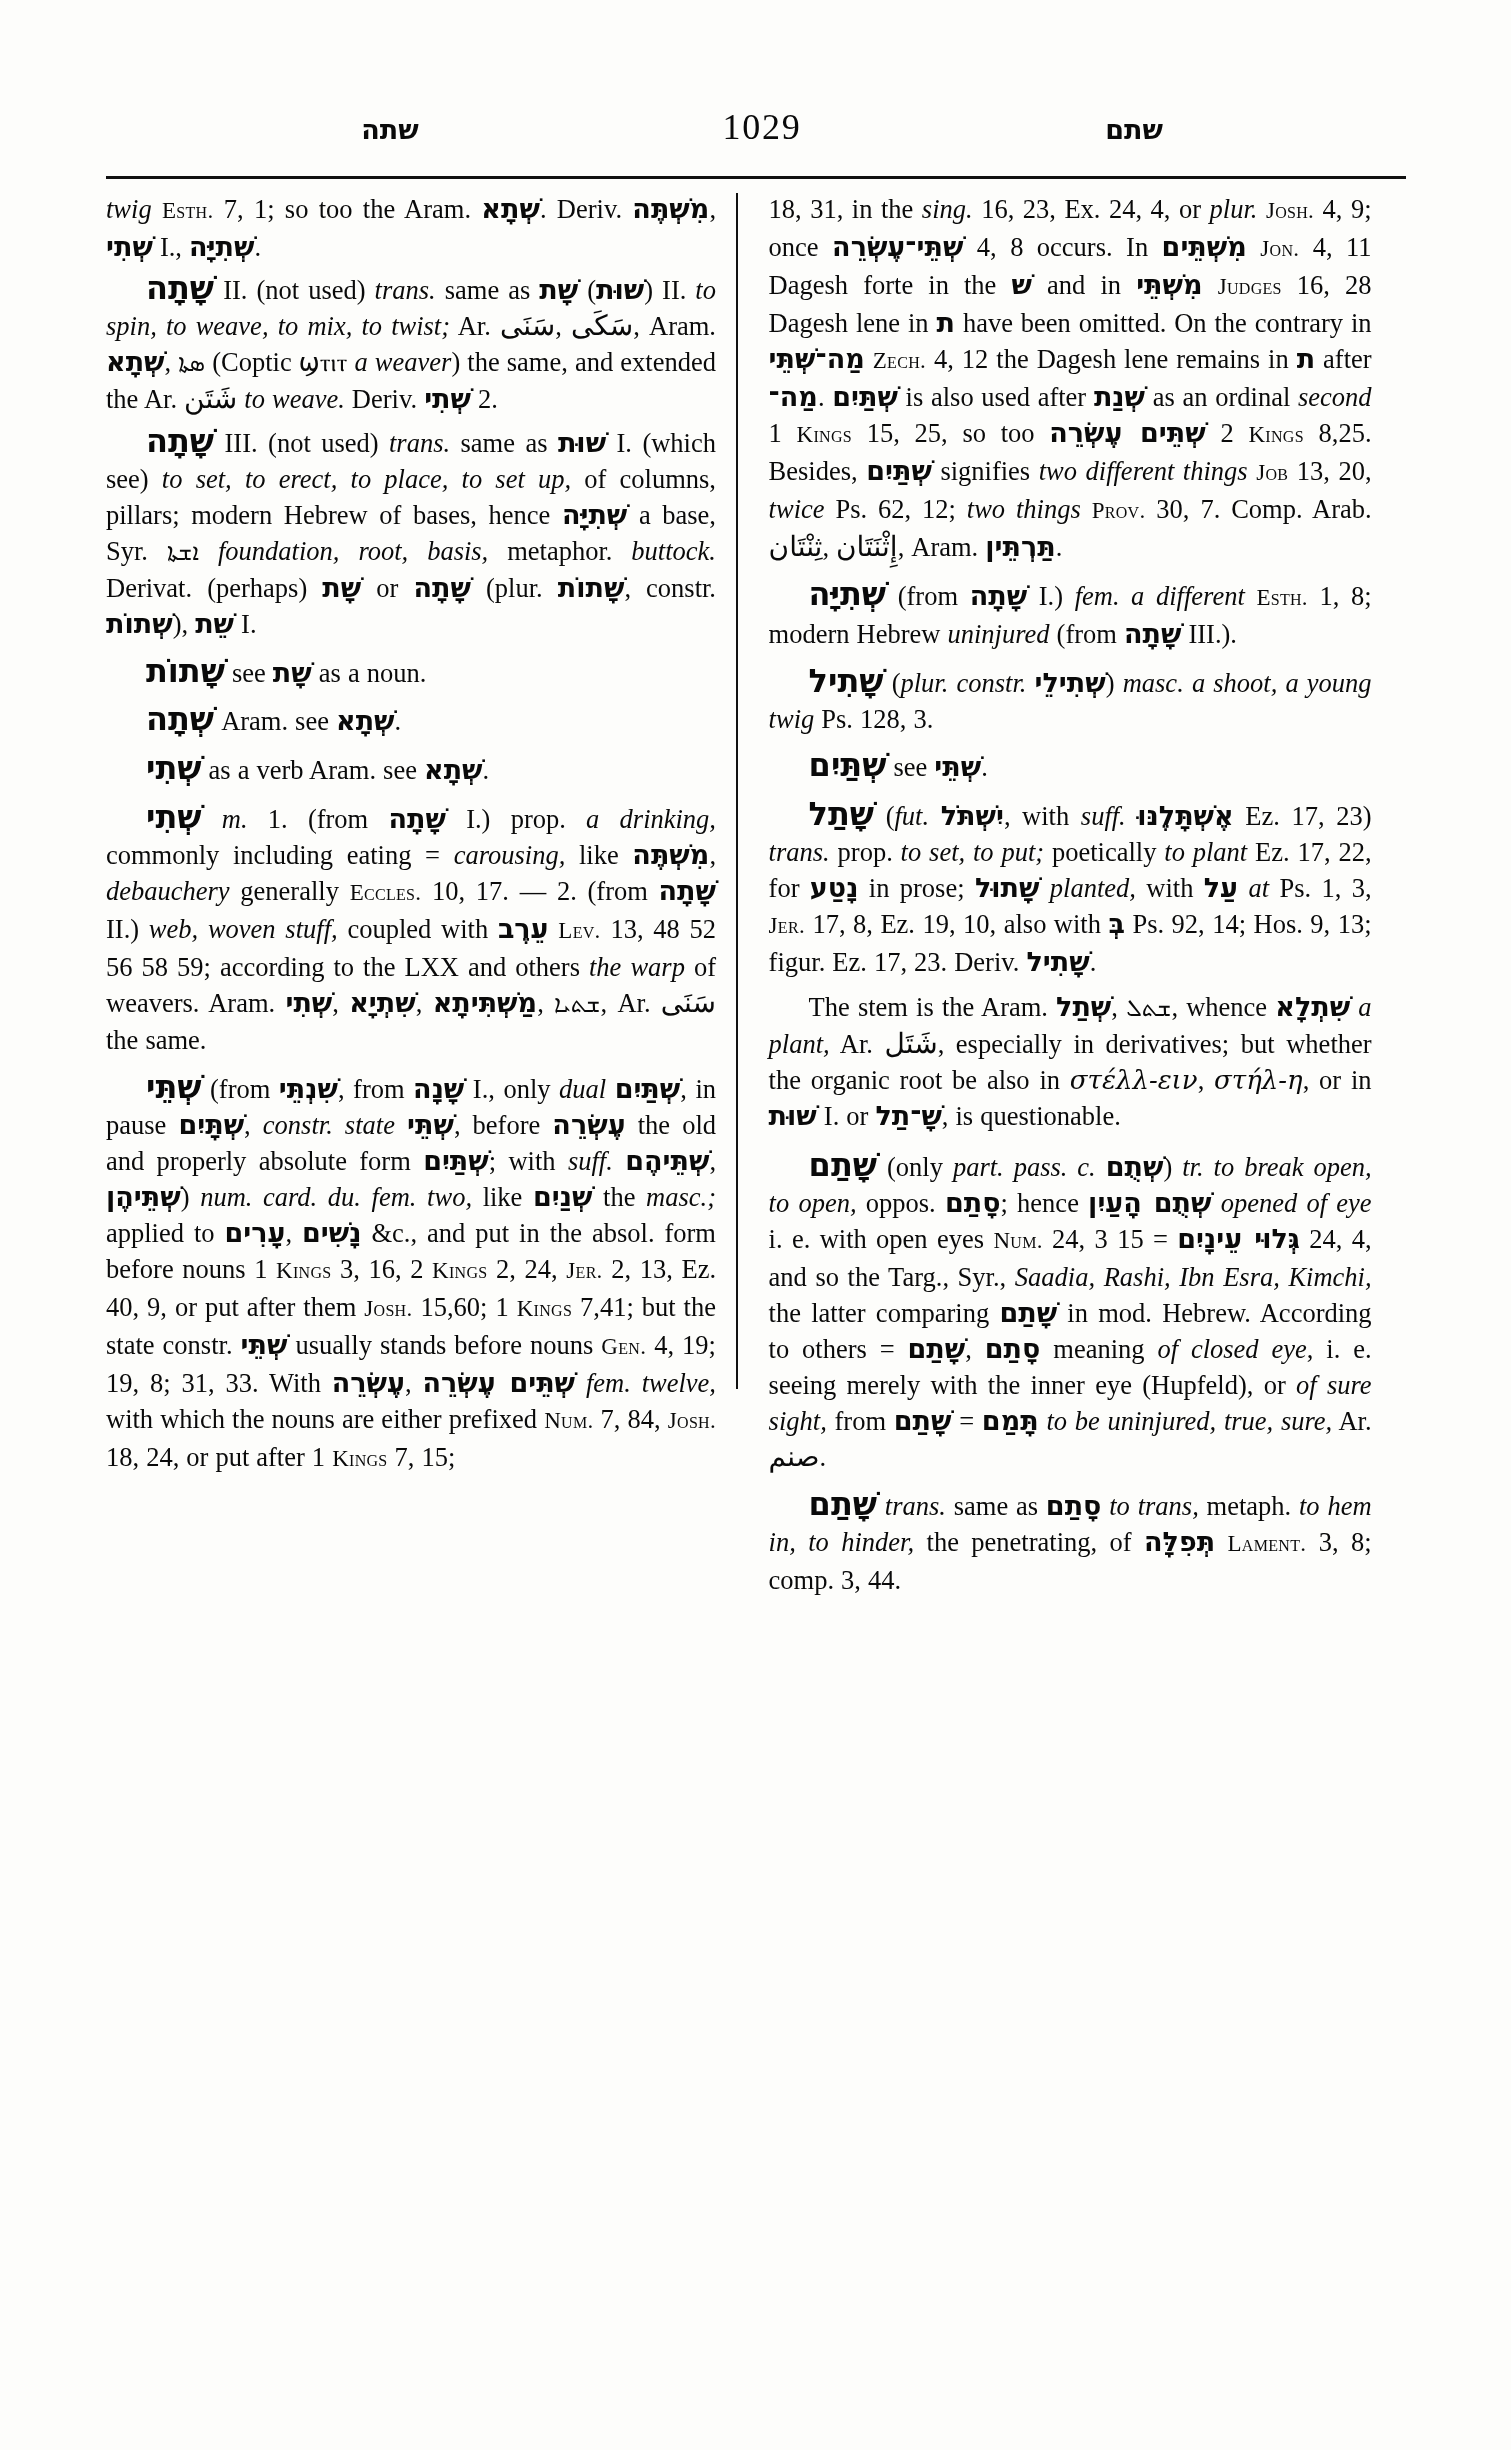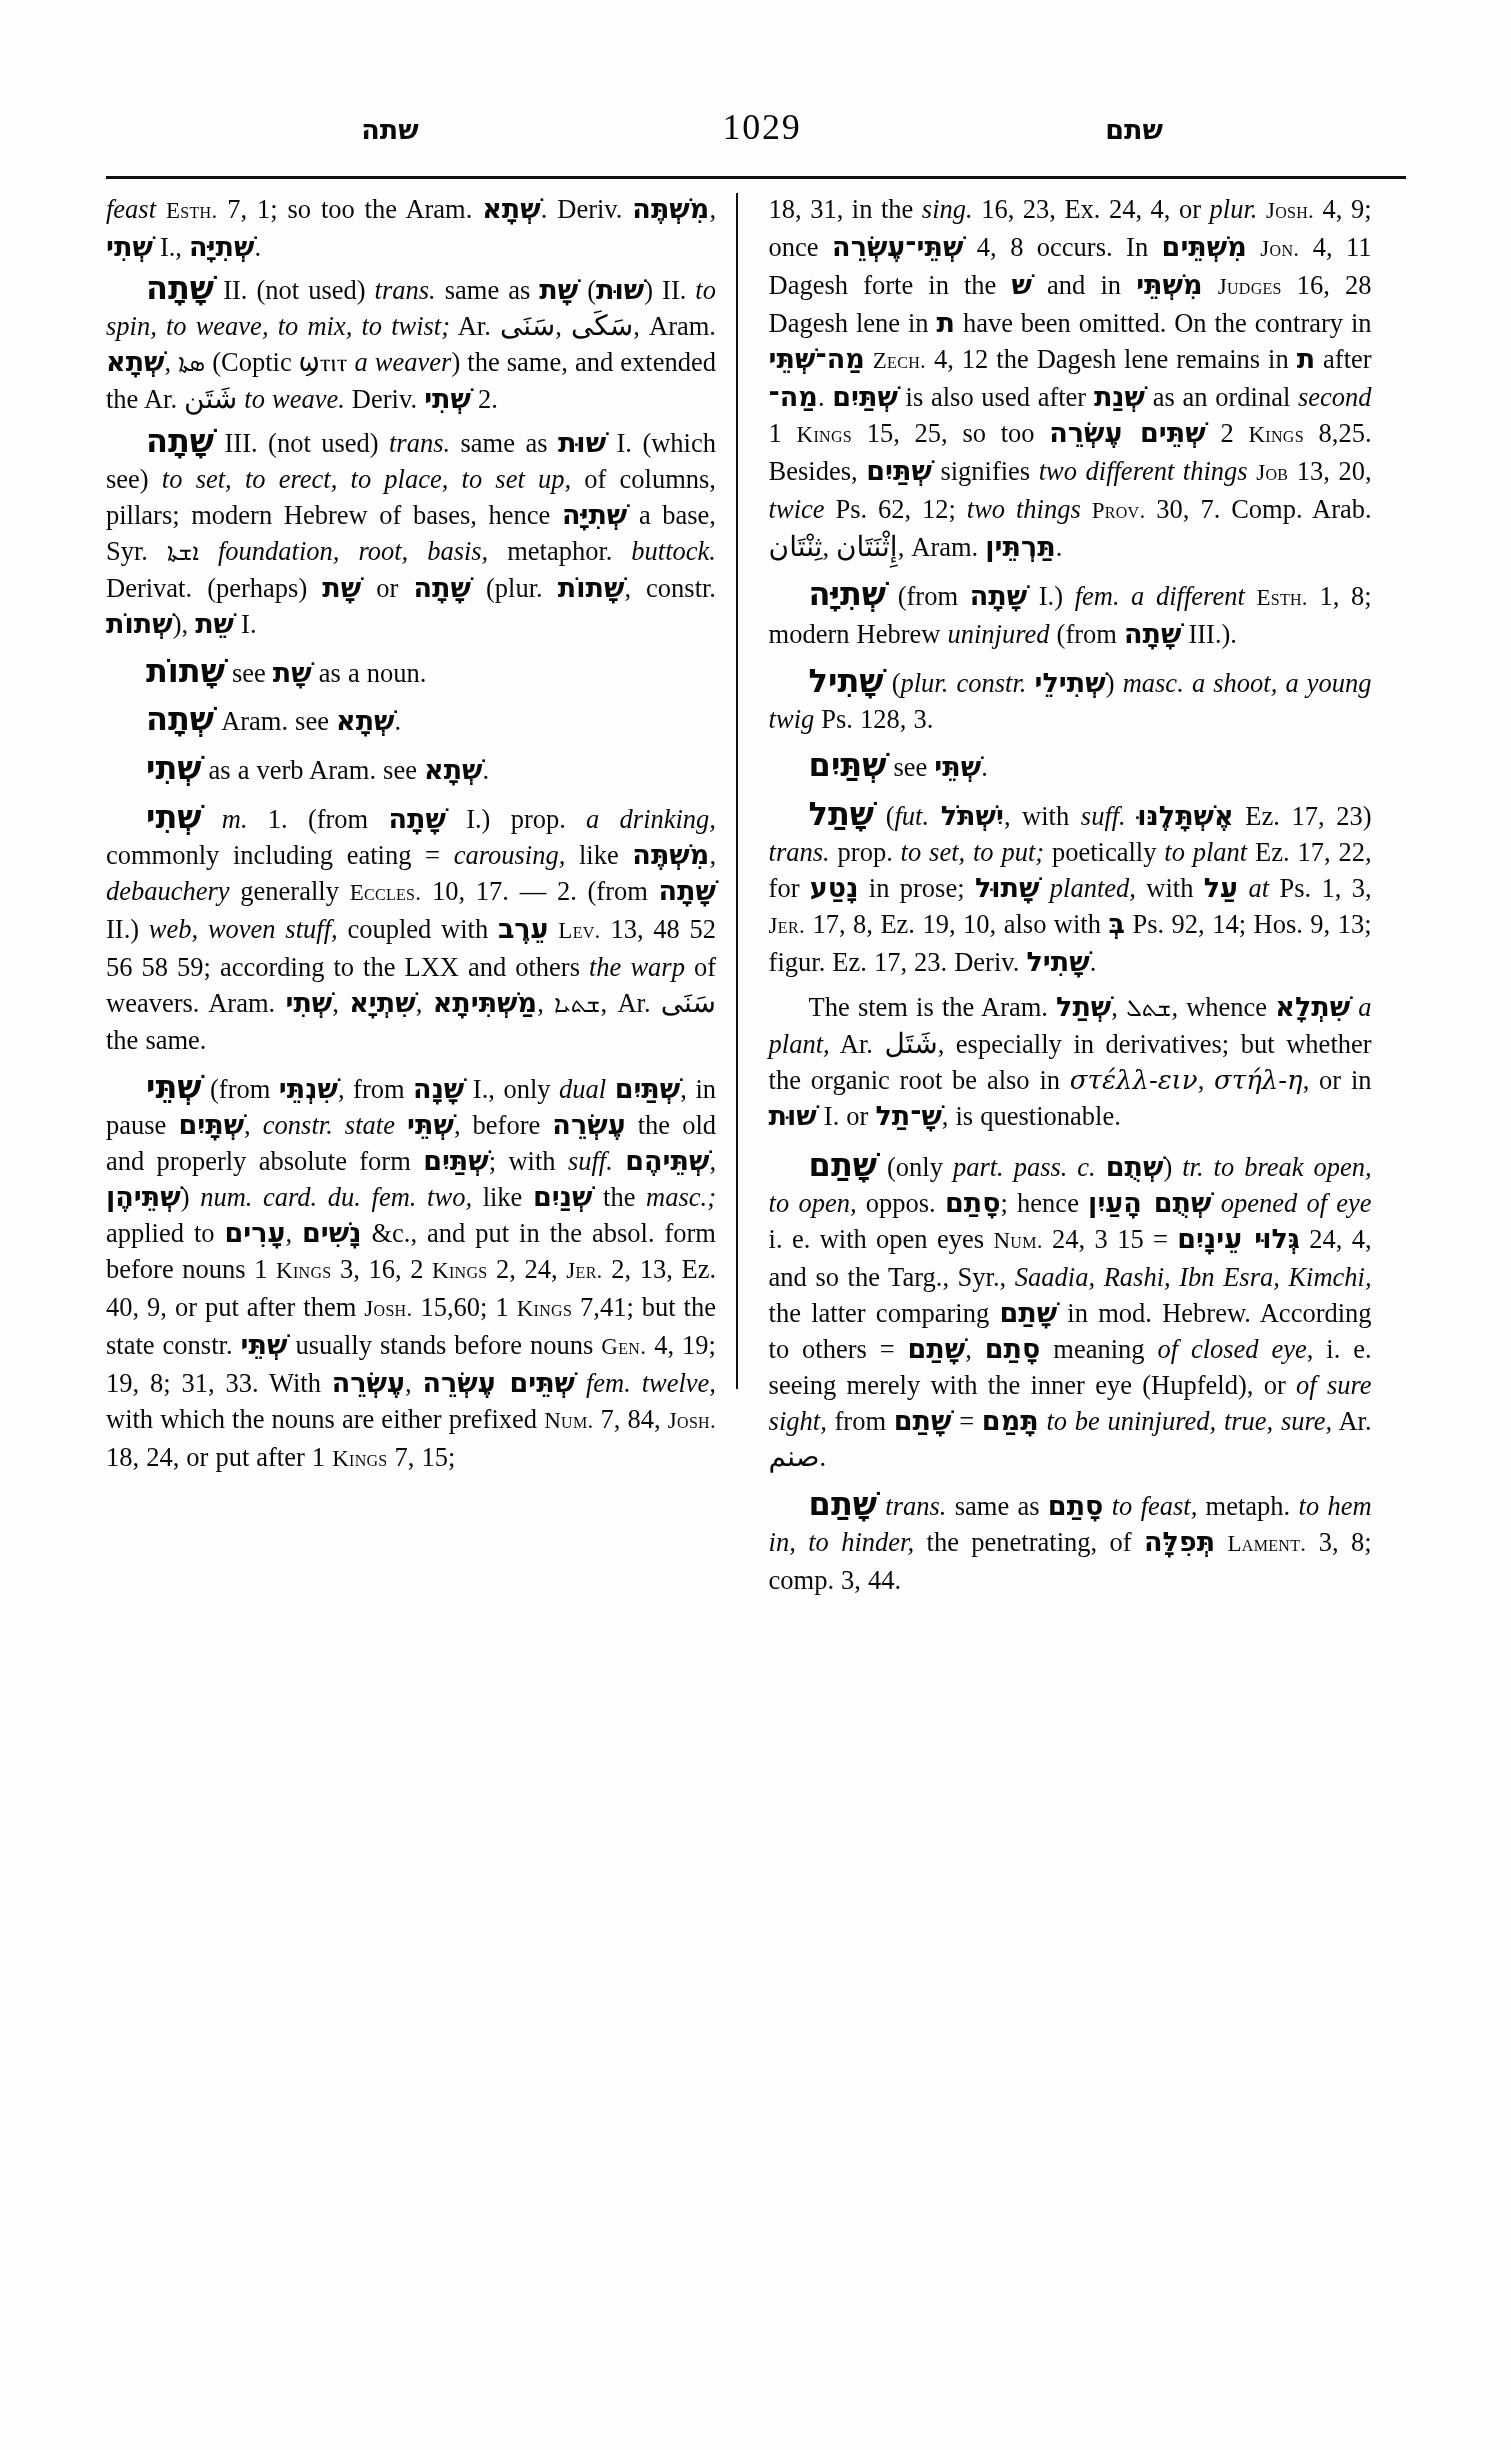--- a/index.html
+++ b/index.html
@@ -146,21 +146,21 @@
     <div class="rh-center">1029</div>
     <div class="rh-right heb">שתם</div>
   </div>
 
   <div class="rule"></div>
 
   <div class="columns">
 
     <div class="col col-left">
 
-      <p class="e"><i>feast</i> <span class="sc">Esth.</span> 7, 1; so too the Aram.&nbsp;<span class="heb">שְׁתָא</span>. Deriv.&nbsp;<span class="heb">מִשְׁתֶּה</span>, <span class="heb">שְׁתִי</span> I., <span class="heb">שְׁתִיָּה</span>.</p>
+      <p class="e"><i>twig</i> <span class="sc">Esth.</span> 7, 1; so too the Aram.&nbsp;<span class="heb">שְׁתָא</span>. Deriv.&nbsp;<span class="heb">מִשְׁתֶּה</span>, <span class="heb">שְׁתִי</span> I., <span class="heb">שְׁתִיָּה</span>.</p>
 
 
       <p class="e lemma" style="margin-top:5.4px"><span class="heb big">שָׁתָה</span> II. (not used) <i>trans.</i> same as <span class="heb">שָׁת</span> (<span class="heb">שׁוּת</span>) II. <i>to spin, to weave, to mix, to twist;</i> Ar. <span class="ar">سَنَى</span>, <span class="ar">سَكَى</span>, Aram. <span class="heb">שְׁתָא</span>, <span class="syr">ܣܬܐ</span> (Coptic <span class="cop">ϣⲧⲓⲧ</span> <i>a weaver</i>) the same, and extended the Ar. <span class="ar">شَتَن</span> <i>to weave.</i> Deriv. <span class="heb">שְׁתִי</span> 2.</p>
 
       <p class="e lemma" style="margin-top:5.4px"><span class="heb big">שָׁתָה</span> III. (not used) <i>trans.</i> same as <span class="heb">שׁוּת</span> I. (which see) <i>to set, to erect, to place, to set up,</i> of columns, pillars; modern Hebrew of bases, hence <span class="heb">שְׁתִיָּה</span> a base, Syr.&nbsp;<span class="syr">ܐܫܬܐ</span> <i>foundation, root, basis,</i> metaphor. <i>buttock.</i> Derivat. (perhaps) <span class="heb">שָׁת</span> or <span class="heb">שָׁתָה</span> (plur. <span class="heb">שָׁתוֹת</span>, constr. <span class="heb">שְׁתוֹת</span>), <span class="heb">שֵׁת</span> I.</p>
 
       <p class="e lemma" style="margin-top:10.8px"><span class="heb big">שָׁתוֹת</span> see <span class="heb">שָׁת</span> as a noun.</p>
 
       <p class="e lemma" style="margin-top:10.8px"><span class="heb big">שְׁתָה</span> Aram. see <span class="heb">שְׁתָא</span>.</p>
 
@@ -183,18 +183,18 @@
       <p class="e lemma" style="margin-top:10.8px"><span class="heb big">שָׁתִיל</span> (<i>plur. constr.</i> <span class="heb">שְׁתִילֵי</span>) <i>masc. a shoot, a young twig</i> Ps. 128, 3.</p>
 
       <p class="e lemma" style="margin-top:10.8px"><span class="heb big">שְׁתַּיִם</span> see <span class="heb">שְׁתֵּי</span>.</p>
 
       <p class="e lemma" style="margin-top:10.8px"><span class="heb big">שָׁתַל</span> (<i>fut.</i> <span class="heb">יִשְׁתֹּל</span>, with <i>suff.</i> <span class="heb">אֶשְׁתָּלֶנּוּ</span> Ez. 17, 23) <i>trans.</i> prop. <i>to set, to put;</i> poetically <i>to plant</i> Ez. 17, 22, for <span class="heb">נָטַע</span> in prose; <span class="heb">שָׁתוּל</span> <i>planted,</i> with <span class="heb">עַל</span> <i>at</i> Ps. 1, 3, <span class="sc">Jer.</span> 17, 8, Ez. 19, 10, also with <span class="heb">בְּ</span> Ps. 92, 14; Hos. 9, 13; figur. Ez. 17, 23. Deriv. <span class="heb">שָׁתִיל</span>.</p>
 
       <p class="e indent" style="margin-top:9px">The stem is the Aram. <span class="heb">שְׁתַל</span>, <span class="syr">ܫܬܠ</span>, whence <span class="heb">שִׁתְלָא</span> <i>a plant,</i> Ar. <span class="ar">شَتَل</span>, especially in derivatives; but whether the organic root be also in <span class="gk">στέλλ-ειν</span>, <span class="gk">στήλ-η</span>, or in <span class="heb">שׁוּת</span> I. or <span class="heb">שָׁ־תַל</span>, is questionable.</p>
 
       <p class="e lemma" style="margin-top:12.6px"><span class="heb big">שָׁתַם</span> (only <i>part. pass. c.</i> <span class="heb">שְׁתֻם</span>) <i>tr. to break open, to open,</i> oppos. <span class="heb">סָתַם</span>; hence <span class="heb">שְׁתֻם הָעַיִן</span> <i>opened of eye</i> i. e. with open eyes <span class="sc">Num.</span> 24, 3 15 = <span class="heb">גְּלוּי עֵינָיִם</span> 24, 4, and so the Targ., Syr., <i>Saadia, Rashi, Ibn Esra, Kimchi,</i> the latter comparing <span class="heb">שָׁתַם</span> in mod. Hebrew. According to others = <span class="heb">שָׁתַם</span>, <span class="heb">סָתַם</span> meaning <i>of closed eye</i>, i. e. seeing merely with the inner eye (Hupfeld), or <i>of sure sight,</i> from <span class="heb">שָׁתַם</span> = <span class="heb">תָּמַם</span> <i>to be uninjured, true, sure,</i> Ar. <span class="ar">صنم</span>.</p>
 
-      <p class="e lemma" style="margin-top:10.8px"><span class="heb big">שָׁתַם</span> <i>trans.</i> same as <span class="heb">סָתַם</span> <i>to feast,</i> metaph. <i>to hem in, to hinder,</i> the penetrating, of <span class="heb">תְּפִלָּה</span> <span class="sc">Lament.</span> 3, 8; comp. 3, 44.</p>
+      <p class="e lemma" style="margin-top:10.8px"><span class="heb big">שָׁתַם</span> <i>trans.</i> same as <span class="heb">סָתַם</span> <i>to trans,</i> metaph. <i>to hem in, to hinder,</i> the penetrating, of <span class="heb">תְּפִלָּה</span> <span class="sc">Lament.</span> 3, 8; comp. 3, 44.</p>
 
     </div>
   </div>
 </div>
 
 
 </body></html>

